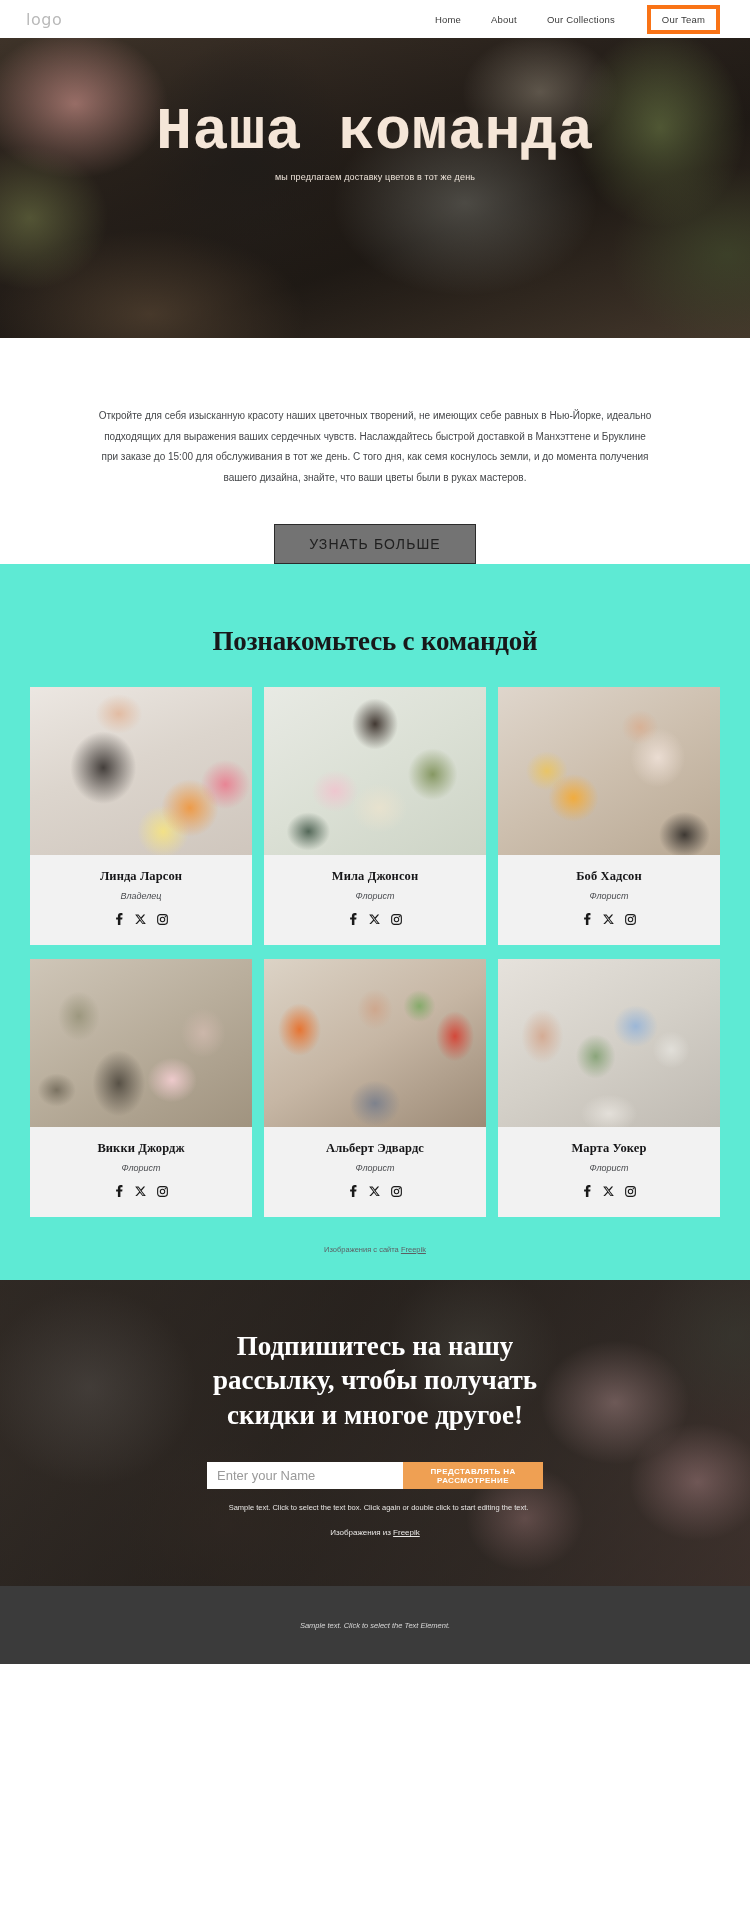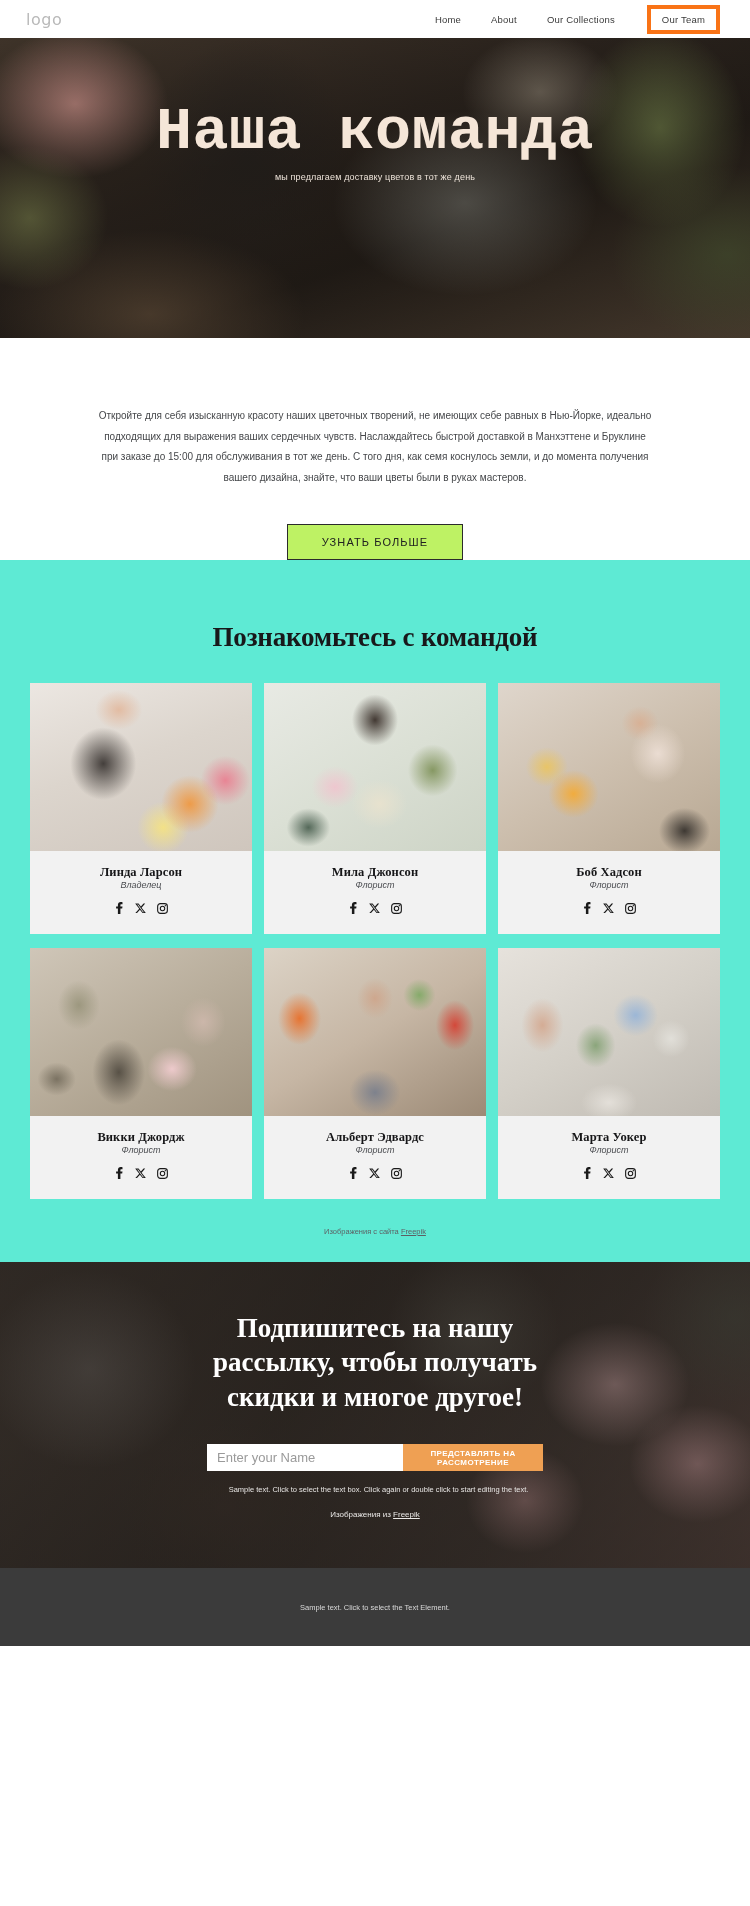--- a/index.html
+++ b/index.html
@@ -119,24 +119,24 @@
     font-size: 10px;
     line-height: 2.05;
     color: #45474a;
     text-align: center;
   }
   .btn-outline {
     display: inline-block;
     margin-top: 36px;
     border: 1px solid #2b2b2b;
     padding: 11px 34px;
-    font-size: 11px;
+    font-size: 14px;
     letter-spacing: 1.1px;
     color: #202020;
-    background: #bef264;
+    background: #737373;
     cursor: pointer;
   }
 
   
   .team {
     background: #5eead4;
     padding: 62px 0 0;
     text-align: center;
   }
   .team-grid {
@@ -155,20 +155,21 @@
   }
   .card-body { padding: 14px 8px 20px; }
   .card-name {
     font-family: "Liberation Serif", serif;
     font-weight: 700;
     font-size: 12.5px;
     color: #161618;
     letter-spacing: 0.1px;
   }
   .card-role {
+    margin-top: 7px;
     font-size: 9px;
     font-style: italic;
     color: #4a4c50;
   }
   .socials {
     margin-top: 12px;
     display: flex;
     justify-content: center;
     align-items: center;
     gap: 11px;
@@ -265,20 +266,21 @@
   }
   .news-attrib a { color: #eae8e6; text-decoration: underline; cursor: pointer; }
 
   
   .site-footer {
     height: 78px;
     background: #3b3b3b;
     display: flex;
     align-items: center;
     justify-content: center;
+    font-style: italic;
   }
   .footer-text {
     font-size: 7.5px;
     color: #d8d8d8;
     text-align: center;
   }
 
   
   .ph { position: absolute; inset: 0; }
 </style>

